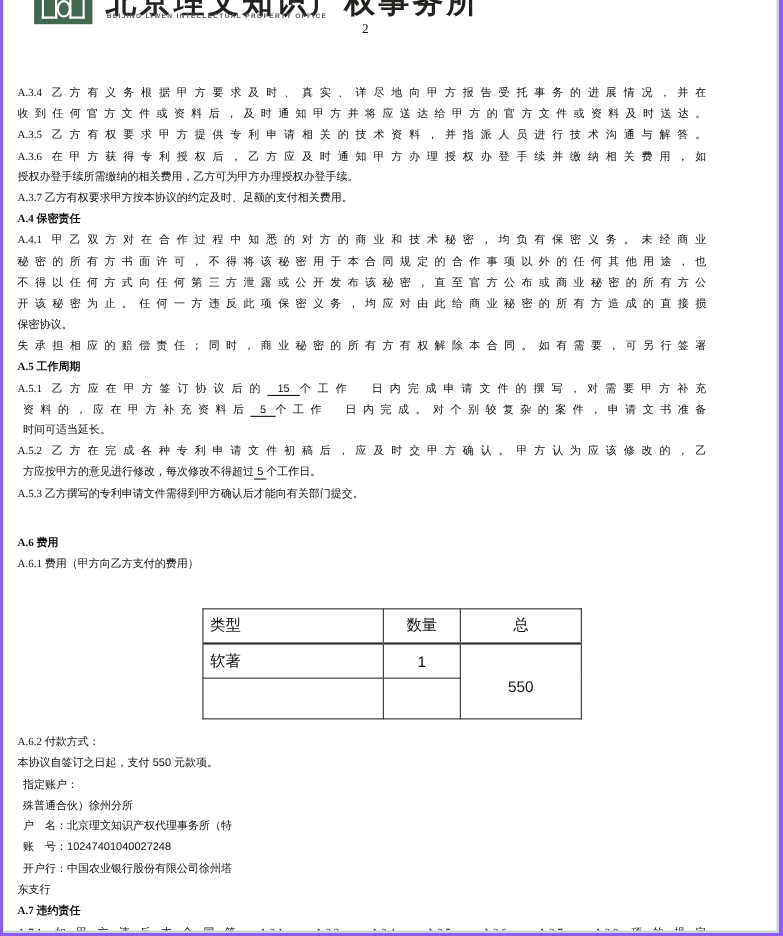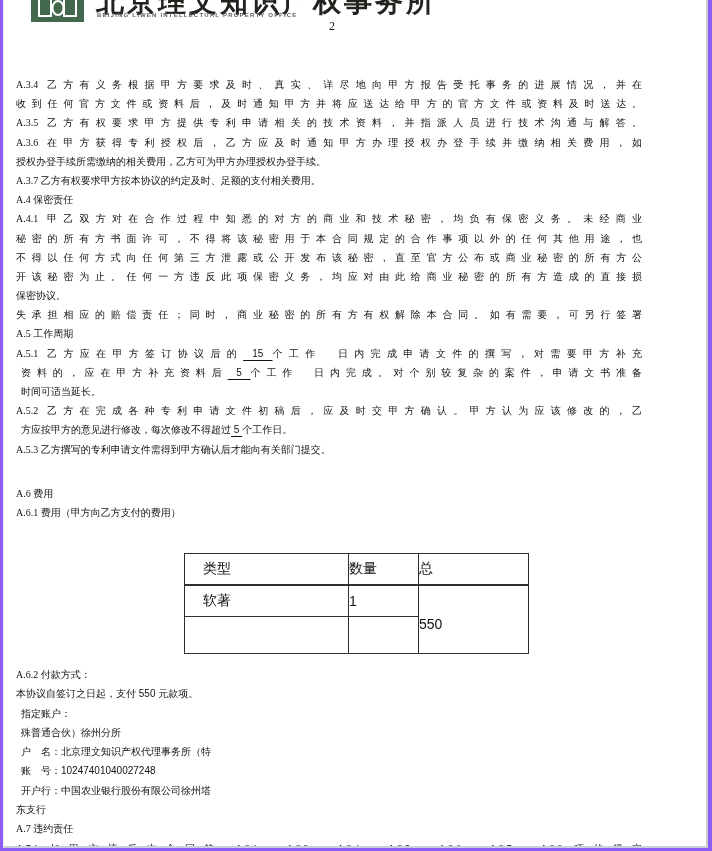--- a/index.html
+++ b/index.html
@@ -25,33 +25,33 @@
   .logo-cn{position:absolute;left:92px;top:-17px;font-size:28px;font-weight:600;letter-spacing:3px;color:#22221f;white-space:nowrap;}
   .logo-en{position:absolute;left:93px;top:12px;font-size:6px;font-weight:bold;letter-spacing:1.2px;color:#5a5a5a;font-family:"Liberation Sans","DejaVu Sans",sans-serif;white-space:nowrap;}
   .page-num{position:absolute;left:325px;top:19px;font-size:12px;color:#111;}
   
   .tblock{position:absolute;left:12px;width:626px;font-size:10px;}
   .tb1{top:75px;}
   .tb2{top:665px;}
   .ln{height:19.2px;line-height:19.2px;text-align:justify;}
   .tb2 .ln{height:19.3px;line-height:19.3px;}
   .fill{text-align-last:justify;}
-  .hd{font-weight:normal;}
+  .hd{font-weight:bold;}
   .ind{padding-left:5px;}
   .sp{height:25px;}
   .u{text-decoration:underline;text-underline-offset:3px;font-family:"Liberation Sans","DejaVu Sans",sans-serif;}
   .num{font-family:"Liberation Sans","DejaVu Sans",sans-serif;}
   
   .fee-table{position:absolute;left:180px;top:553px;border-collapse:collapse;table-layout:fixed;font-size:14px;}
-  .fee-table td{border:1px solid #2f2f2f;padding:0;text-align:left;vertical-align:middle;}
+  .fee-table td{border:1px solid #2f2f2f;padding:0;text-align:center;vertical-align:middle;}
   .fee-table tr.hrow td{border-bottom-width:2px;}
   .fee-table tr.hrow{height:31px;}
   .fee-table tr.r1{height:32px;}
   .fee-table tr.r2{height:37px;}
-  .fee-table td.c-type{text-align:left;padding-left:18px;font-family:Liberation Mono, monospace;}
+  .fee-table td.c-type{text-align:left;padding-left:6px;font-family:Liberation Mono, monospace;}
   .fee-table td.c-total-merged{vertical-align:middle;padding-top:10px;font-family:"Liberation Sans","DejaVu Sans",sans-serif;}
   .fee-table td.c-qty-val{font-family:"Liberation Sans","DejaVu Sans",sans-serif;}
 </style>
 </head>
 <body>
 
 <div class="viewport">
   <div class="page">
 
     <div class="logo-badge">

